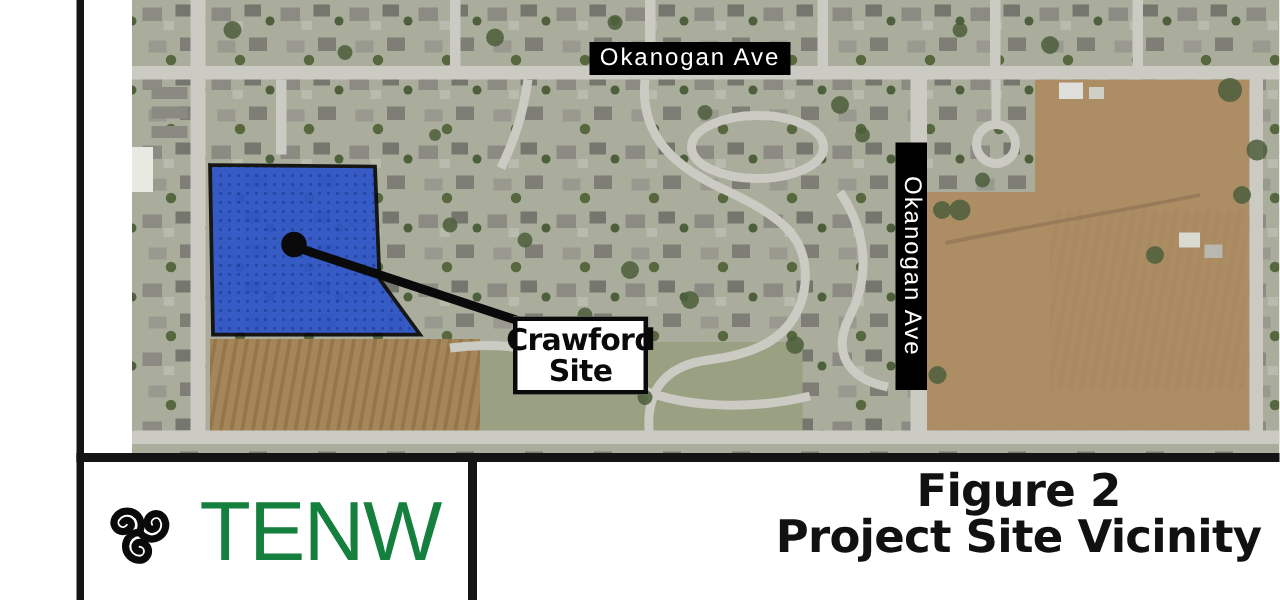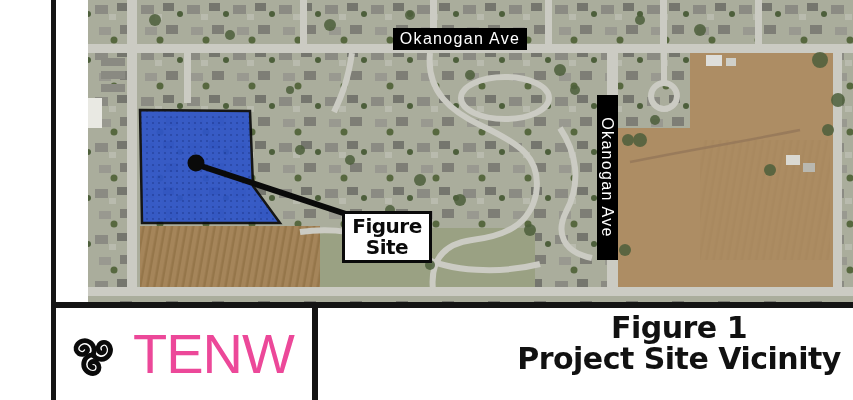--- a/index.html
+++ b/index.html
@@ -154,42 +154,42 @@
 
   <polygon points="140,110 250,111 253,186 280,223 142,223" fill="url(#sitedots)" stroke="#0a0a0a" stroke-width="2.5" opacity="0.92"></polygon>
   <line x1="198" y1="165" x2="346" y2="214" stroke="#0a0a0a" stroke-width="6"></line>
   <circle cx="196" cy="163" r="8.5" fill="#0a0a0a"></circle>
 </svg>
 
 <div class="abs road-label" id="crawford-label" style="background: rgb(0, 0, 0); color: rgb(255, 255, 255);">Okanogan Ave</div>
 <div class="abs road-label" id="okanogan-label" style="background: rgb(0, 0, 0); color: rgb(255, 255, 255);">Okanogan Ave</div>
 
 <div class="abs" id="site-callout">
-  <span>Figure</span>
+  <span>Crawford</span>
   <span>Site</span>
 </div>
 
 <div class="abs" id="hbar"></div>
 <div class="abs" id="vdivider"></div>
 
 <div class="abs" id="logo-panel">
   <svg width="54" height="56" viewBox="-18 -19 36 37">
     <g transform="rotate(-90)">
       <g>
           <path class="sp" transform="translate(-8.5,0)" d="M0 0 a2 2 0 1 1 4 0 a4 4 0 1 1 -8 0 a6.2 6.2 0 1 1 12.4 0"></path>
         </g>
       <g transform="rotate(120)">
           <path class="sp" transform="translate(-8.5,0)" d="M0 0 a2 2 0 1 1 4 0 a4 4 0 1 1 -8 0 a6.2 6.2 0 1 1 12.4 0"></path>
         </g>
       <g transform="rotate(240)">
           <path class="sp" transform="translate(-8.5,0)" d="M0 0 a2 2 0 1 1 4 0 a4 4 0 1 1 -8 0 a6.2 6.2 0 1 1 12.4 0"></path>
         </g>
     </g>
   </svg>
-  <span id="logo-text" style="color: #ec4899;">TENW</span>
+  <span id="logo-text" style="color: #15803d;">TENW</span>
 </div>
 
 <div class="abs" id="figure-panel">
   <div id="figure-text">
-    <div>Figure 1</div>
+    <div>Figure 2</div>
     <div>Project Site Vicinity</div>
   </div>
 </div>
 
 </body></html>

